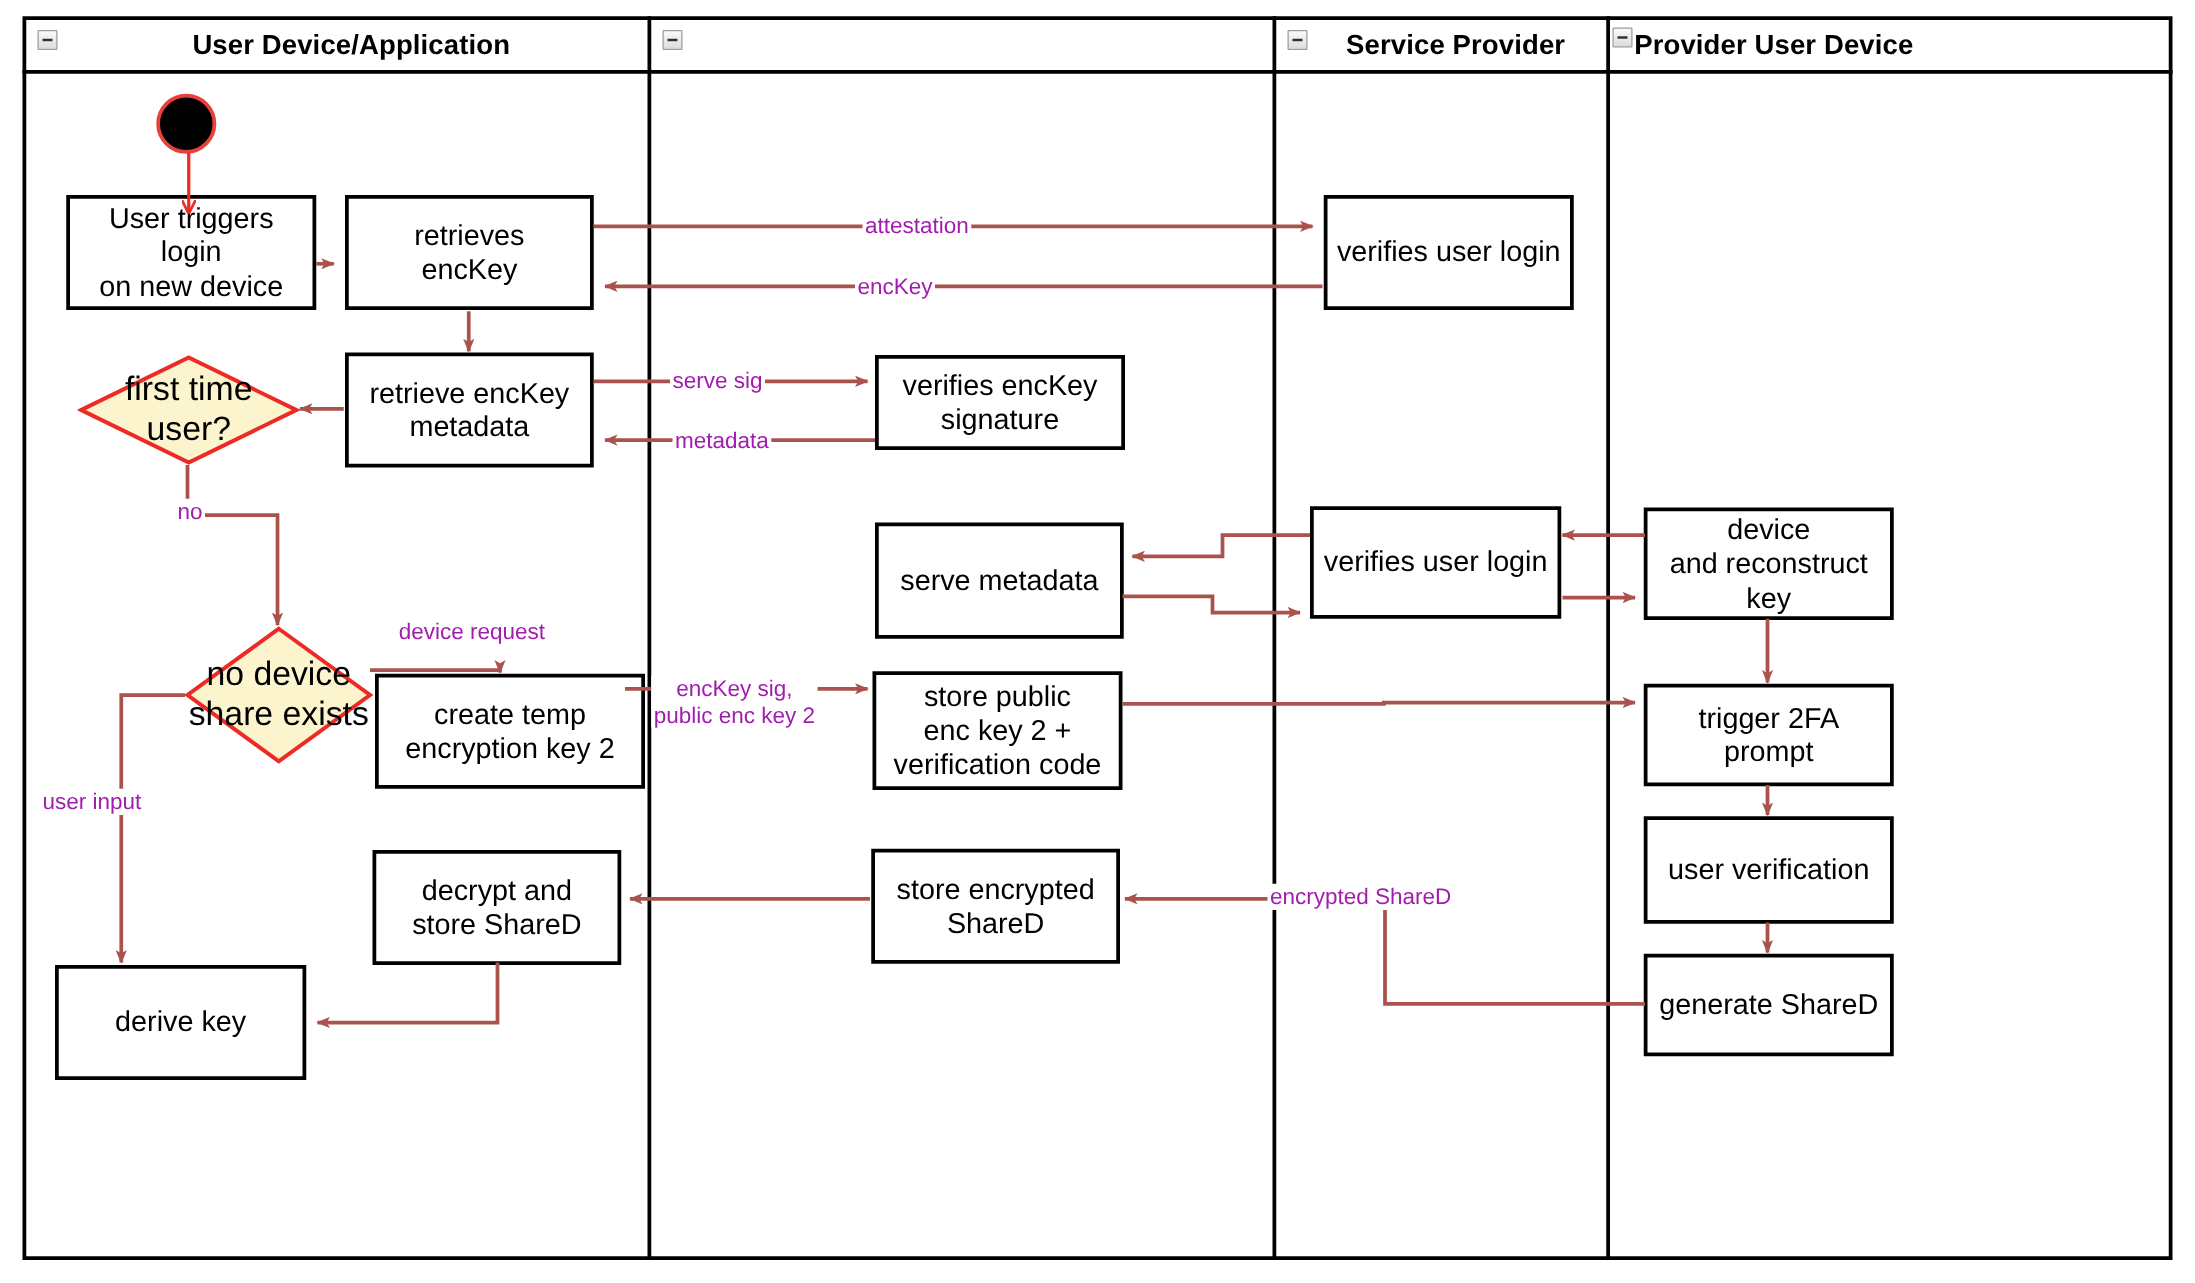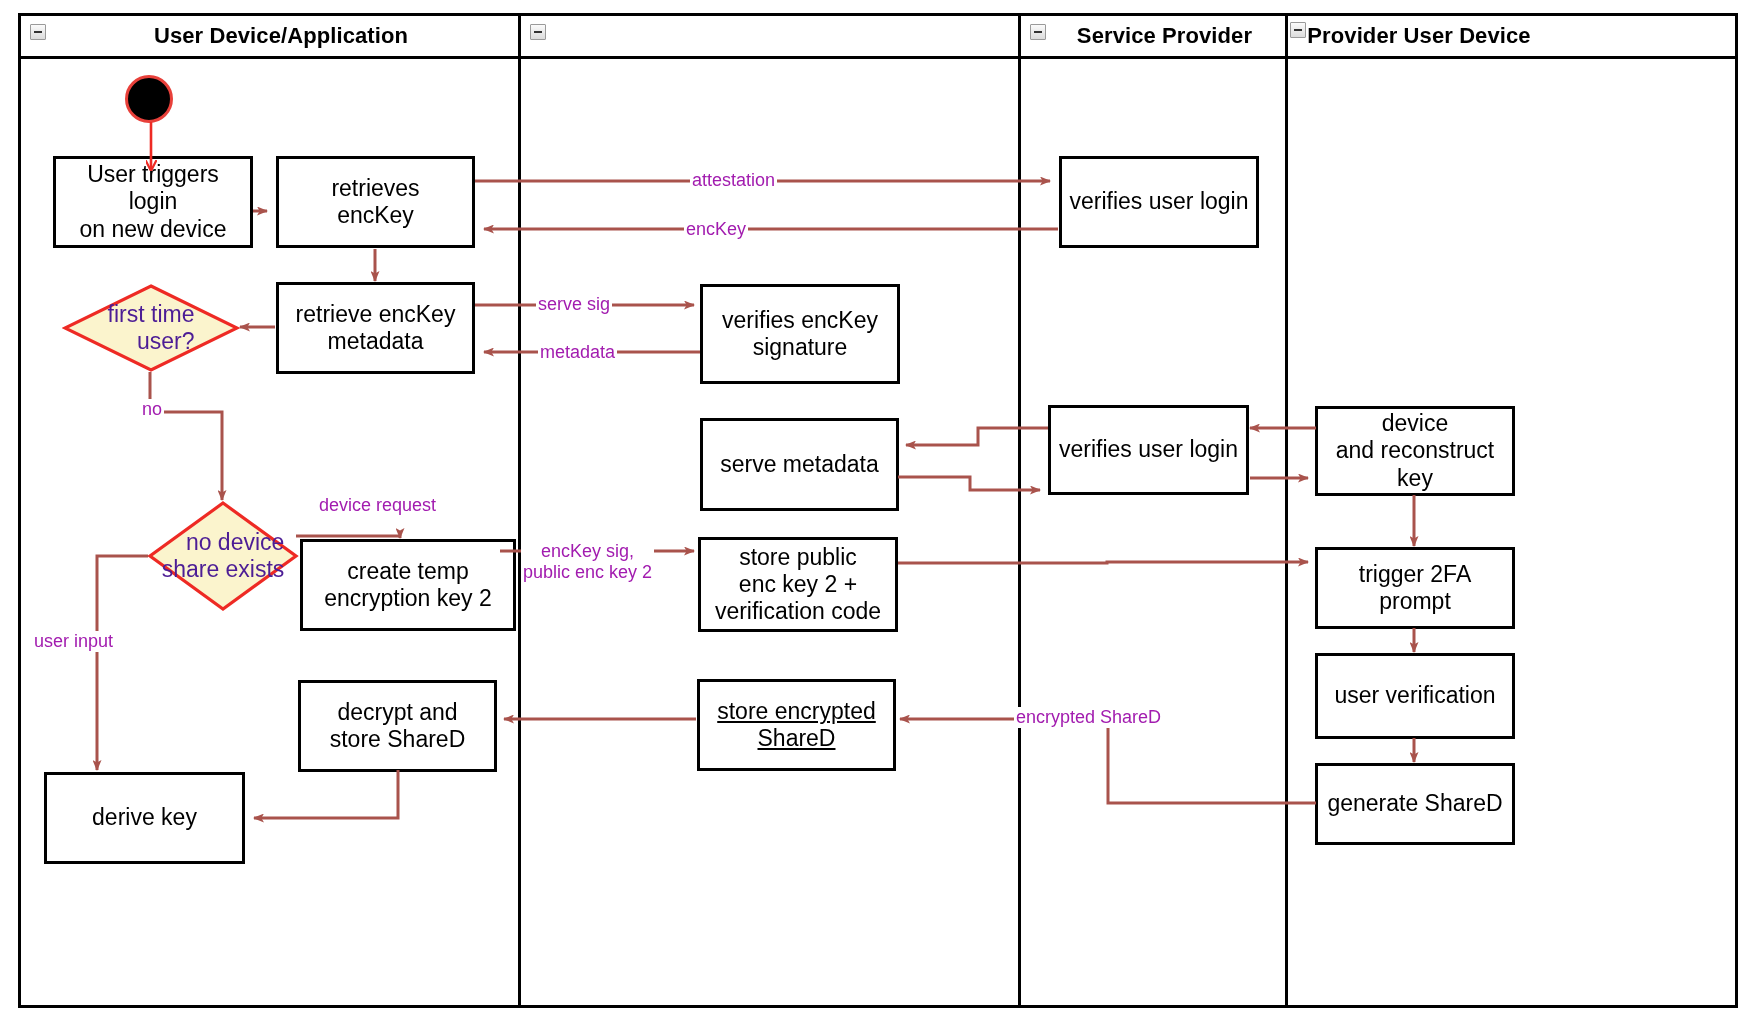--- a/index.html
+++ b/index.html
@@ -98,24 +98,24 @@
   .diamond {
     position: absolute;
     display: flex;
     align-items: center;
     justify-content: center;
   }
   .diamond svg { position: absolute; left: 0; top: 0; }
   .diamond .dtext {
     position: relative;
     z-index: 2;
-    text-align: right;
-    font-size: 23px;
+    text-align: center;
+    font-size: 27px;
     line-height: 1.18;
-    color: #4c1d95;
+    color: #000000;
     white-space: pre-line;
   }
 
   
   .initial-node {
     position: absolute;
     border-radius: 50%;
     background: #000000;
     border: 3px solid #e8403a;
     box-sizing: border-box;
@@ -240,21 +240,21 @@
 
   <div class="node" style="left:1059px; top:156px; width:200px; height:92px;">
     <span>verifies user login</span>
   </div>
 
   <div class="node" style="left:276px; top:282px; width:199px; height:92px;">
     <span>retrieve encKey
 metadata</span>
   </div>
 
-  <div class="node" style="left:700px; top:284px; width:200px; height:100px;">
+  <div class="node" style="left:700px; top:284px; width:200px; height:76px;">
     <span>verifies encKey
 signature</span>
   </div>
 
   <div class="node" style="left:700px; top:398px; width:199px; height:93px;margin-top:20px;">
     <span>serve metadata</span>
   </div>
 
   <div class="node" style="left:1048px; top:405px; width:201px; height:90px;">
     <span>verifies user login</span>
@@ -281,21 +281,21 @@
   </div>
 
   <div class="node" style="left:1315px; top:653px; width:200px; height:86px;">
     <span>user verification</span>
   </div>
 
   <div class="node" style="left:1315px; top:763px; width:200px; height:82px;">
     <span>generate ShareD</span>
   </div>
 
-  <div class="node" style="left:697px; top:679px; width:199px; height:92px;text-decoration:underline;">
+  <div class="node" style="left:697px; top:679px; width:199px; height:92px;">
     <span>store encrypted
 ShareD</span>
   </div>
 
   <div class="node" style="left:298px; top:680px; width:199px; height:92px;">
     <span>decrypt and
 store ShareD</span>
   </div>
 
   <div class="node" style="left:44px;  top:772px; width:201px; height:92px;">

